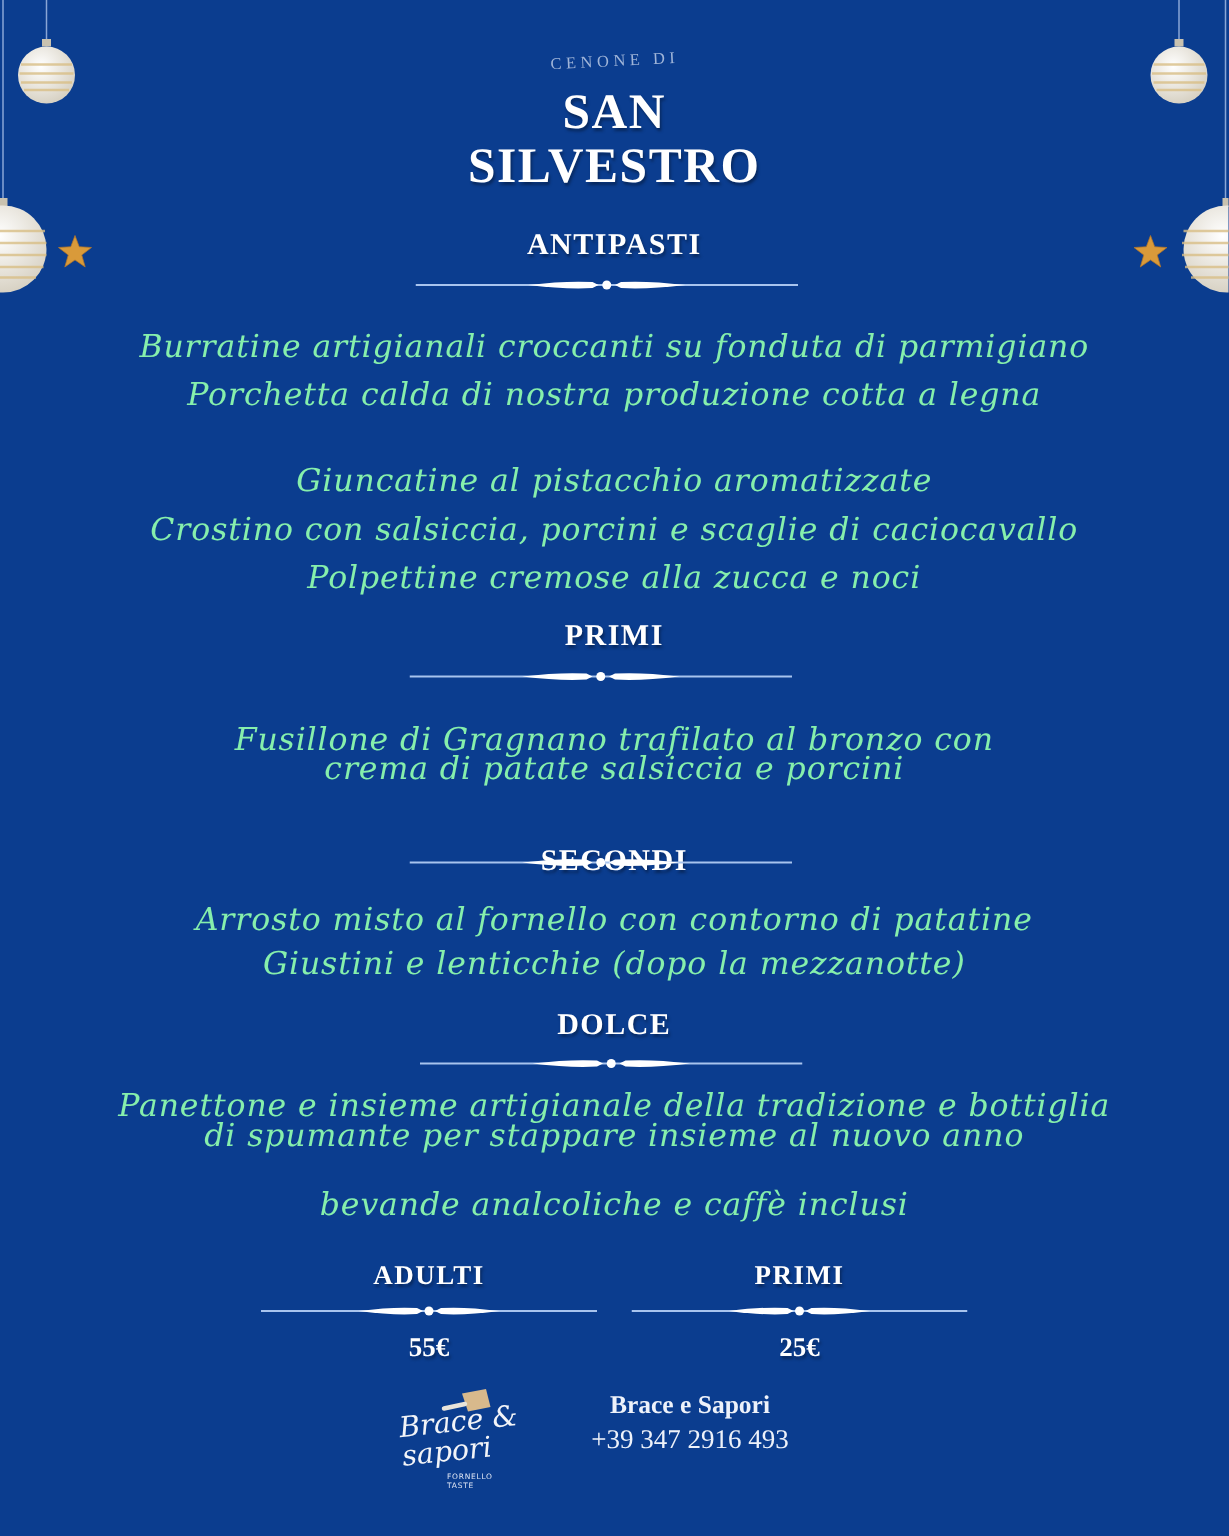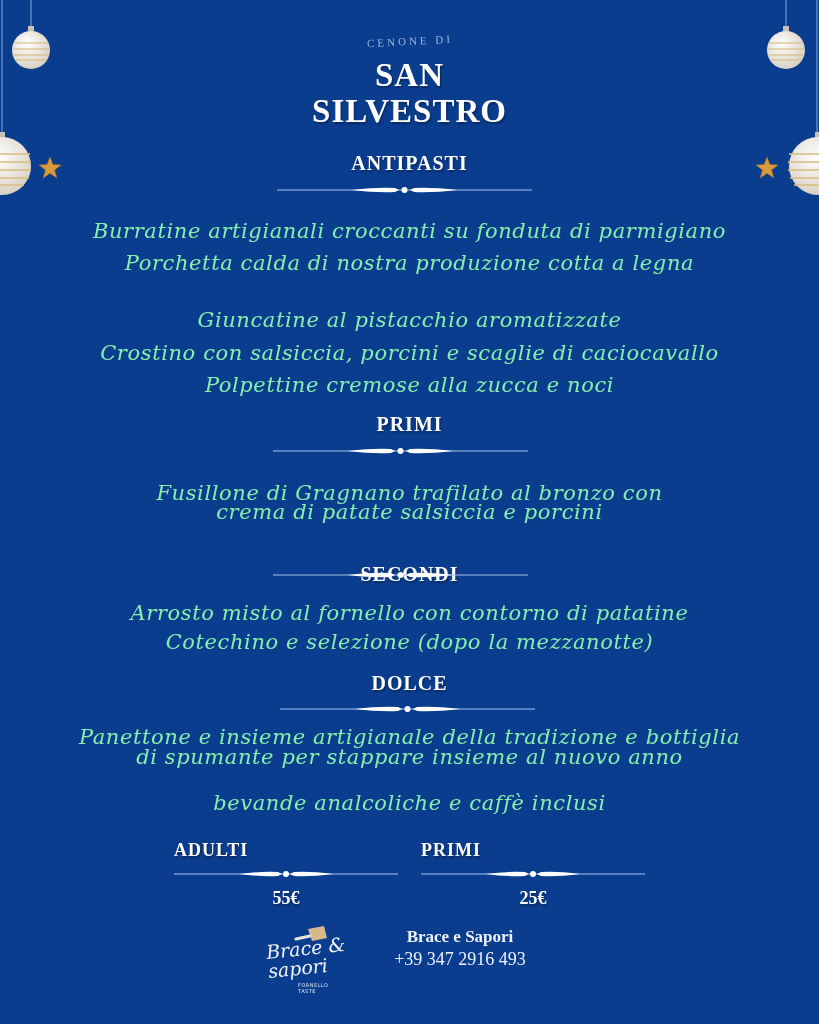--- a/index.html
+++ b/index.html
@@ -35,20 +35,21 @@
     }
     .divider svg { display: block; width: 100%; height: 10px; }
     .item {
       font-size: 21px; letter-spacing: 0.6px; color: #86efac;
       line-height: 20px; white-space: nowrap; font-style: italic;
     }
     .price-head {
       font-family: "Liberation Serif", serif;
       font-weight: bold; font-size: 18px; letter-spacing: 1px; color: #ffffff;
       text-shadow: 1px 2px 2px rgba(0,0,0,0.35);
+      text-align: center;
     }
     .price {
       font-family: "Liberation Serif", serif;
       font-weight: bold; font-size: 18px; color: #ffffff; text-align: center;
       text-shadow: 1px 2px 2px rgba(0,0,0,0.35);
     }
     .contact {
       font-family: "Liberation Serif", serif;
       font-size: 18px; color: #eef2fa; line-height: 22px; text-align: center;
     }
@@ -156,21 +157,21 @@
   <div class="abs center-x section-head" style="top:563px">SECONDI</div>
   <div class="divider" style="left:273px;width:255px;top:570px">
     <svg viewBox="0 0 255 10" preserveAspectRatio="none">
         <line x1="0" y1="5" x2="255" y2="5" stroke="#a8c4ee" stroke-width="1.2"></line>
         <path d="M75 5 Q100 2 118 3 L122 5 L118 7 Q100 8 75 5 Z" fill="#ffffff"></path>
         <path d="M180 5 Q155 2 137 3 L133 5 L137 7 Q155 8 180 5 Z" fill="#ffffff"></path>
         <circle cx="127.5" cy="5" r="3" fill="#ffffff"></circle>
       </svg>
   </div>
   <div class="abs center-x item" style="top:603px">Arrosto misto al fornello con contorno di patatine</div>
-  <div class="abs center-x item" style="top:632px">Cotechino e selezione (dopo la mezzanotte)</div>
+  <div class="abs center-x item" style="top:632px">Giustini e lenticchie (dopo la mezzanotte)</div>
 
   <div class="abs center-x section-head" style="top:672px">DOLCE</div>
   <div class="divider" style="left:280px;width:255px;top:704px">
     <svg viewBox="0 0 255 10" preserveAspectRatio="none">
         <line x1="0" y1="5" x2="255" y2="5" stroke="#a8c4ee" stroke-width="1.2"></line>
         <path d="M75 5 Q100 2 118 3 L122 5 L118 7 Q100 8 75 5 Z" fill="#ffffff"></path>
         <path d="M180 5 Q155 2 137 3 L133 5 L137 7 Q155 8 180 5 Z" fill="#ffffff"></path>
         <circle cx="127.5" cy="5" r="3" fill="#ffffff"></circle>
       </svg>
   </div>

